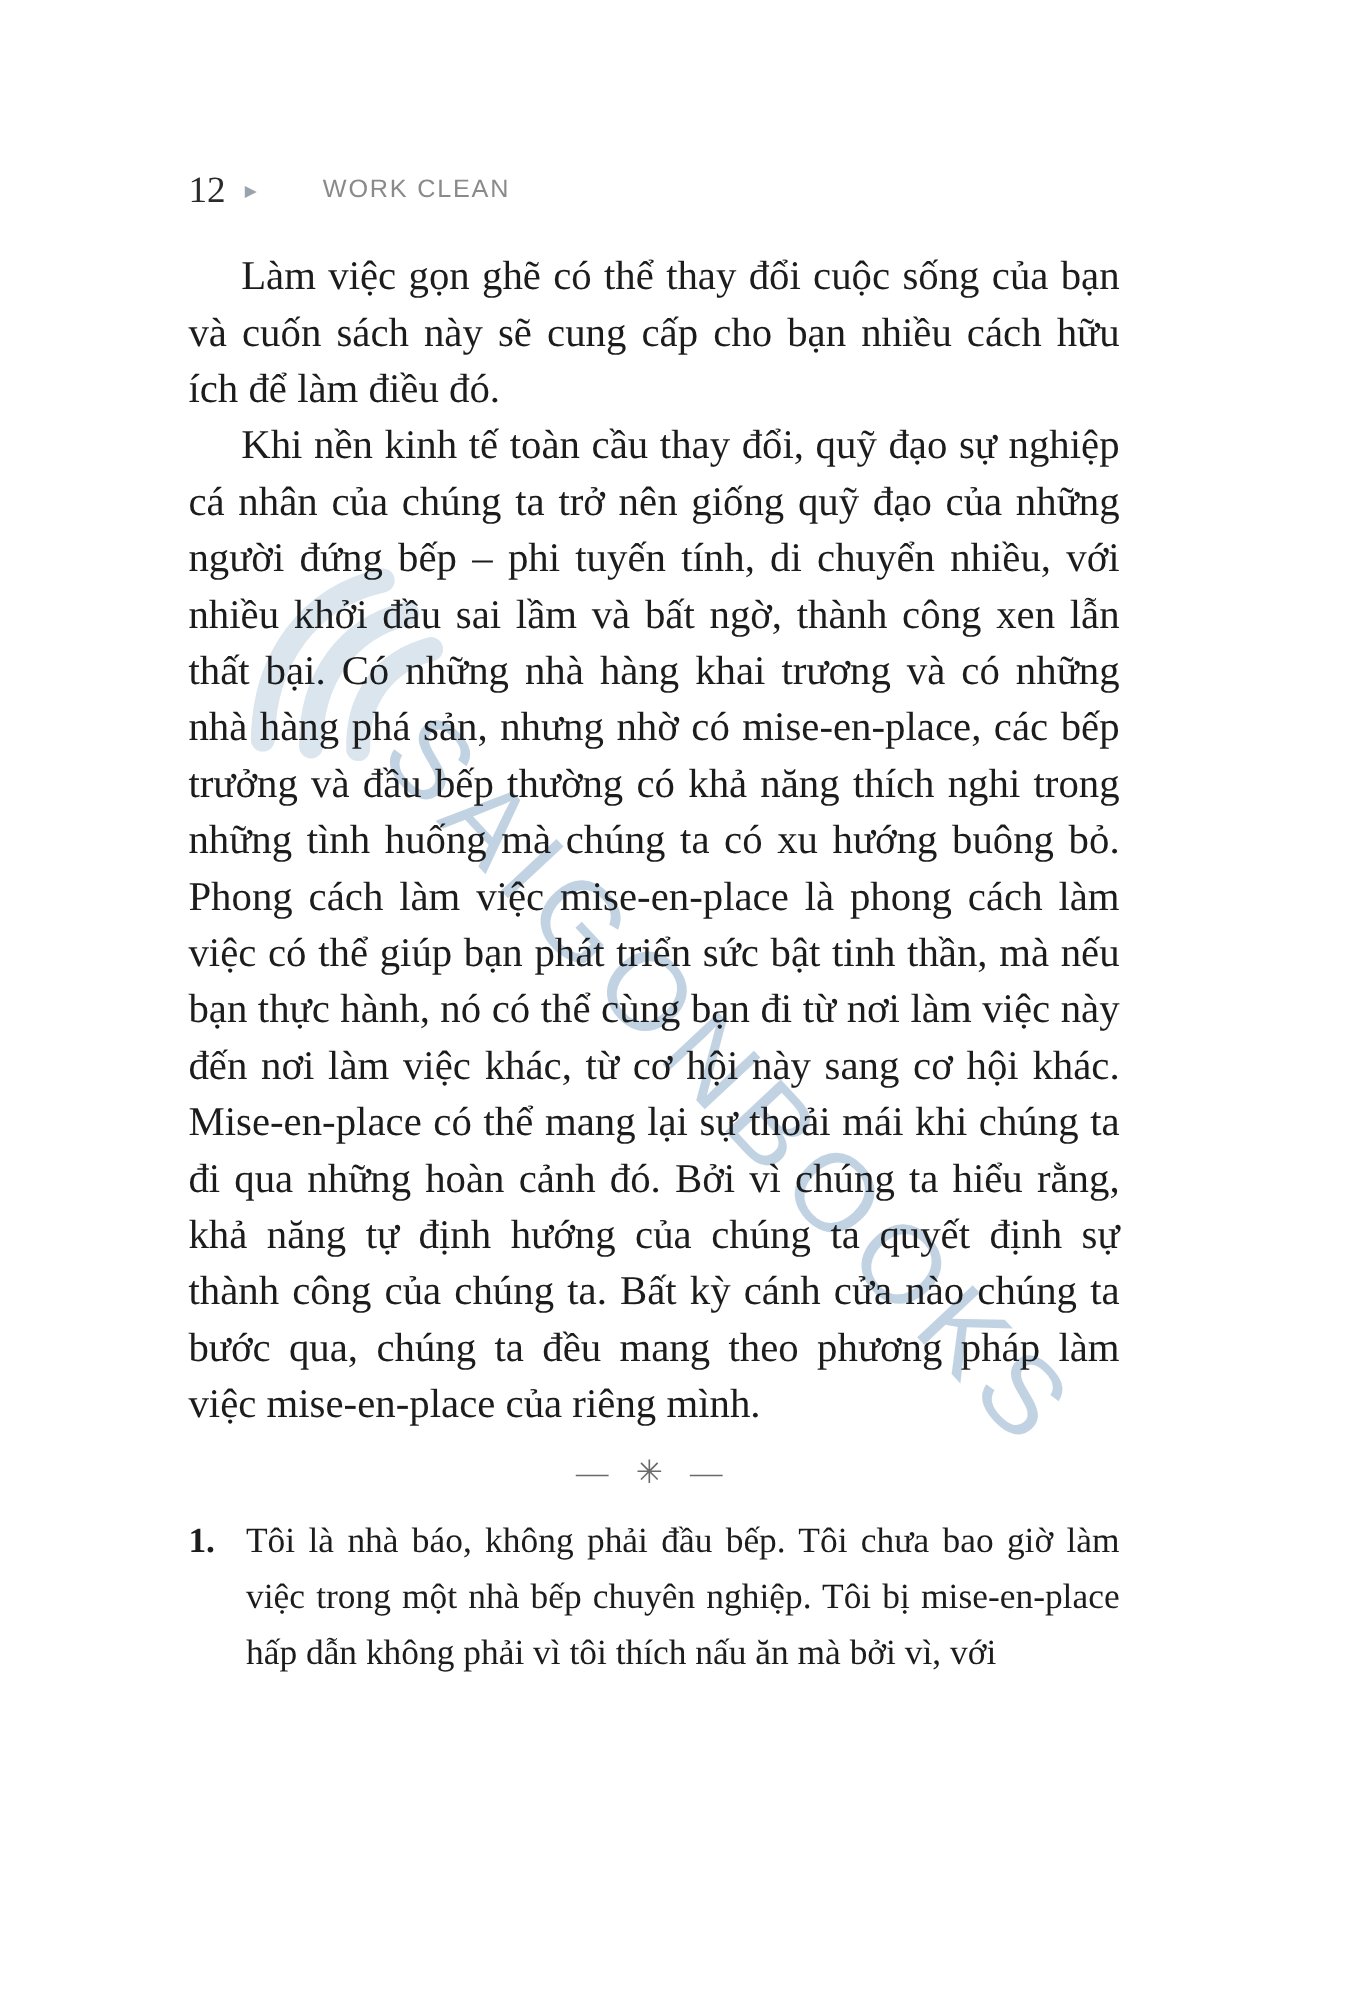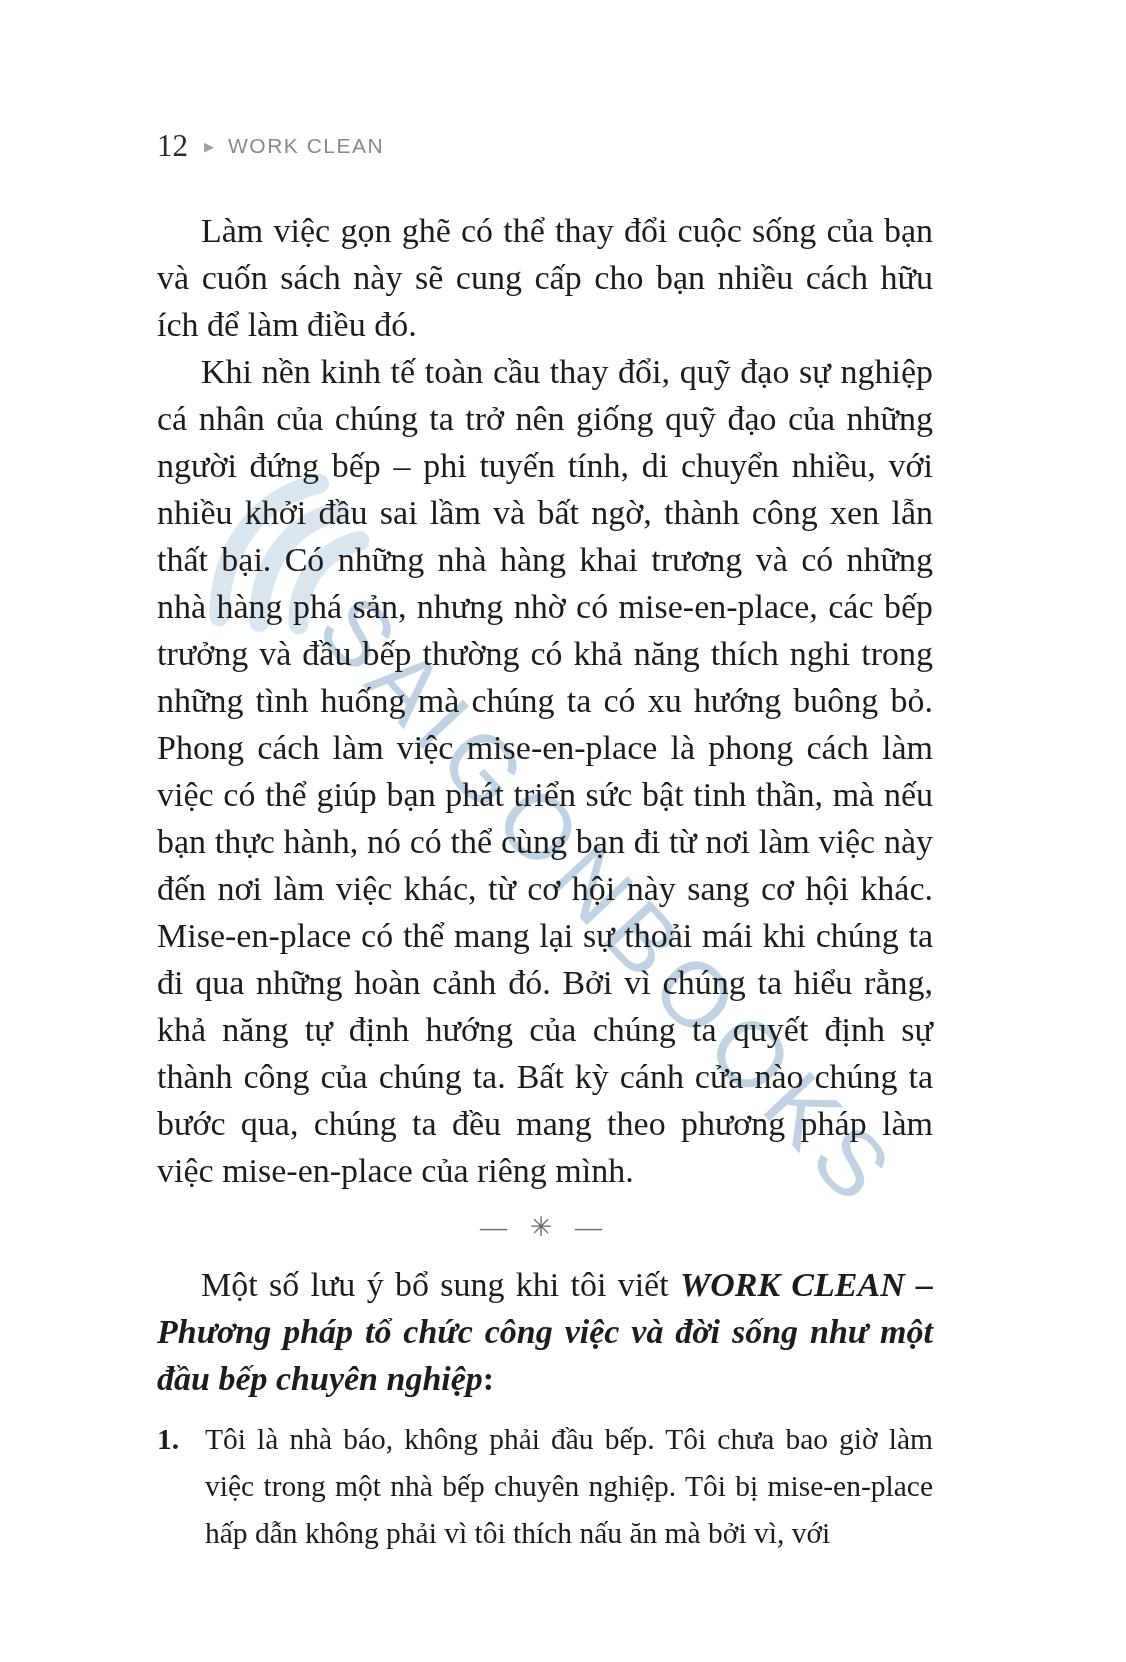--- a/index.html
+++ b/index.html
@@ -42,40 +42,41 @@
     color: rgba(142, 175, 204, 0.55);
     transform: rotate(47deg);
     transform-origin: left top;
     white-space: nowrap;
   }
 
   
   .running-head {
     position: absolute;
     left: 157px;
-    top: 128px;
+    top: 140px;
     z-index: 1;
     display: flex;
     align-items: center;
   }
   .page-num {
     font-family: "Liberation Serif", serif;
     font-size: 31px;
     color: #2b2b2b;
   }
   .head-marker {
     font-size: 13px;
     color: #9aa3ab;
     margin: 2px 14px 0 16px;
   }
   .book-title {
     font-family: "Liberation Sans", sans-serif;
     font-size: 21px;
     letter-spacing: 1.5px;
     color: #8a8a8a;
+    margin-left: 41px;
   }
 
   
   .text-block {
     position: absolute;
     left: 157px;
     top: 207px;
     width: 776px;
     z-index: 1;
   }
@@ -134,21 +135,20 @@
     <span class="head-marker">▶</span>
     <span class="book-title">WORK CLEAN</span>
   </header>
 
   <main class="text-block">
     <p>Làm việc gọn ghẽ có thể thay đổi cuộc sống của bạn và cuốn sách này sẽ cung cấp cho bạn nhiều cách hữu ích để làm điều đó.</p>
     <p>Khi nền kinh tế toàn cầu thay đổi, quỹ đạo sự nghiệp cá nhân của chúng ta trở nên giống quỹ đạo của những người đứng bếp – phi tuyến tính, di chuyển nhiều, với nhiều khởi đầu sai lầm và bất ngờ, thành công xen lẫn thất bại. Có những nhà hàng khai trương và có những nhà hàng phá sản, nhưng nhờ có mise-en-place, các bếp trưởng và đầu bếp thường có khả năng thích nghi trong những tình huống mà chúng ta có xu hướng buông bỏ. Phong cách làm việc mise-en-place là phong cách làm việc có thể giúp bạn phát triển sức bật tinh thần, mà nếu bạn thực hành, nó có thể cùng bạn đi từ nơi làm việc này đến nơi làm việc khác, từ cơ hội này sang cơ hội khác. Mise-en-place có thể mang lại sự thoải mái khi chúng ta đi qua những hoàn cảnh đó. Bởi vì chúng ta hiểu rằng, khả năng tự định hướng của chúng ta quyết định sự thành công của chúng ta. Bất kỳ cánh cửa nào chúng ta bước qua, chúng ta đều mang theo phương pháp làm việc mise-en-place của riêng mình.</p>
 
     <div class="separator">— ✳ —</div>
 
-    <p class="notes-intro"><span>Một số lưu ý bổ sung khi tôi viết </span><strong><em>WORK CLEAN – Phương pháp tổ chức công việc và đời sống như một đầu bếp chuyên nghiệp</em></strong><strong><span>:</span></strong></p>
 
     <ol class="num-list">
       <li>
         <span class="li-num">1.</span>
         <span class="li-text">Tôi là nhà báo, không phải đầu bếp. Tôi chưa bao giờ làm việc trong một nhà bếp chuyên nghiệp. Tôi bị mise-en-place hấp dẫn không phải vì tôi thích nấu ăn mà bởi vì, với</span>
       </li>
     </ol>
   </main>
 
 </div>

